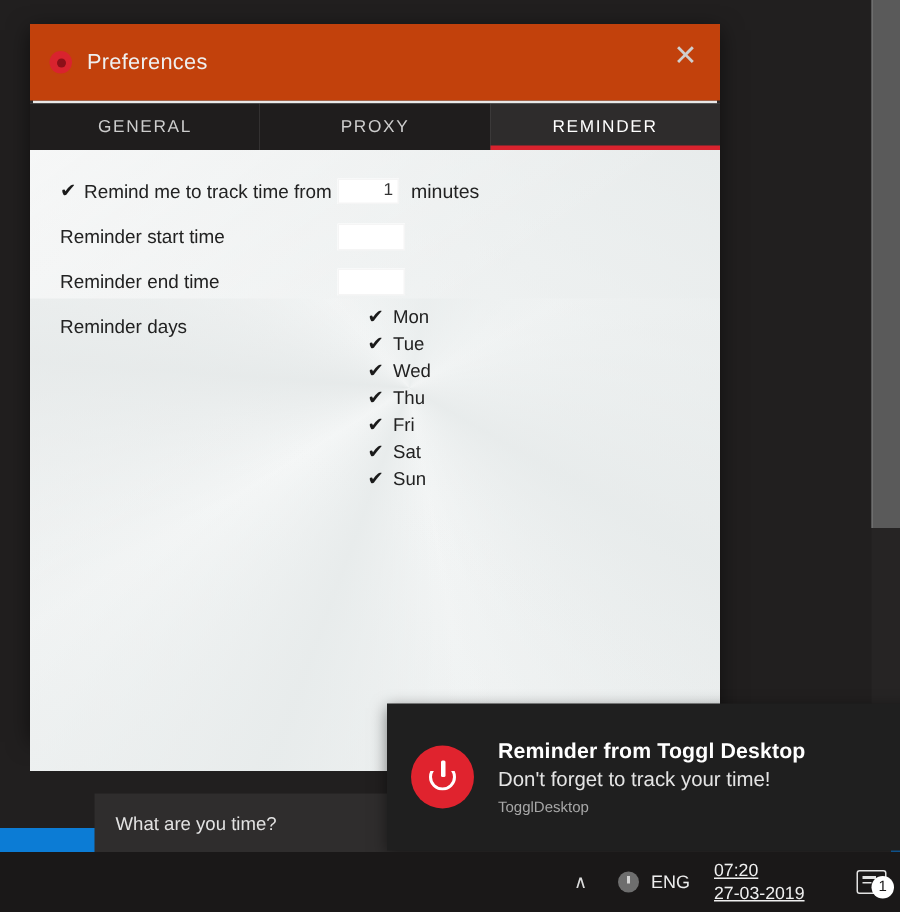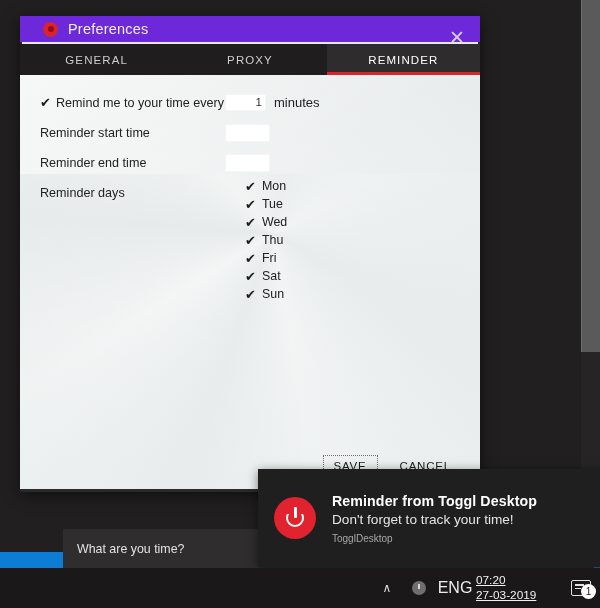--- a/index.html
+++ b/index.html
@@ -50,25 +50,25 @@
     left: 20px;
     top: 16px;
     width: 460px;
     height: 476px;
     background: #2b2929;
     box-shadow: 0 3px 14px rgba(0,0,0,.55);
   }
 
   .titlebar {
     position: relative;
-    height: 26px;
-    background: #6d28d9;
-    display: flex;
-    align-items: center;
-    padding-left: 23px;
+    height: 51px;
+    background: #c2410c;
+    display: flex;
+    align-items: center;
+    padding-left: 13px;
   }
   .title-logo {
     width: 15px;
     height: 15px;
     border-radius: 50%;
     background: #d9232e;
     position: relative;
     flex: 0 0 auto;
   }
   .title-logo::after {
@@ -437,22 +437,22 @@
   }
   .tray-circle i::after {
     content: "";
     position: absolute;
     left: 6px; top: 3px;
     width: 2px; height: 5px;
     background: #d6d6d6;
   }
   .tray-lang {
     width: 42px;
-    text-align: center;
-    font-size: 16px;
+    text-align: left;
+    font-size: 12px;
     color: #ededed;
   }
   .tray-clock {
     width: 86px;
     line-height: 15px;
     color: #f0f0f0;
     font-size: 11.8px;
     text-decoration: underline;
   }
   .tray-notif {
@@ -518,21 +518,21 @@
       <div class="tab active">REMINDER</div>
     </div>
 
     <div class="panel">
 
       <div class="form">
 
         <div class="row">
           <div class="row-label">
             <span class="check">✔</span>
-            <span>Remind me to your time every</span>
+            <span>Remind me to track time from</span>
           </div>
           <div class="field minutes">1</div>
           <div class="unit">minutes</div>
         </div>
 
         <div class="row">
           <div class="row-label">Reminder start time</div>
           <div class="field time"></div>
         </div>
 

